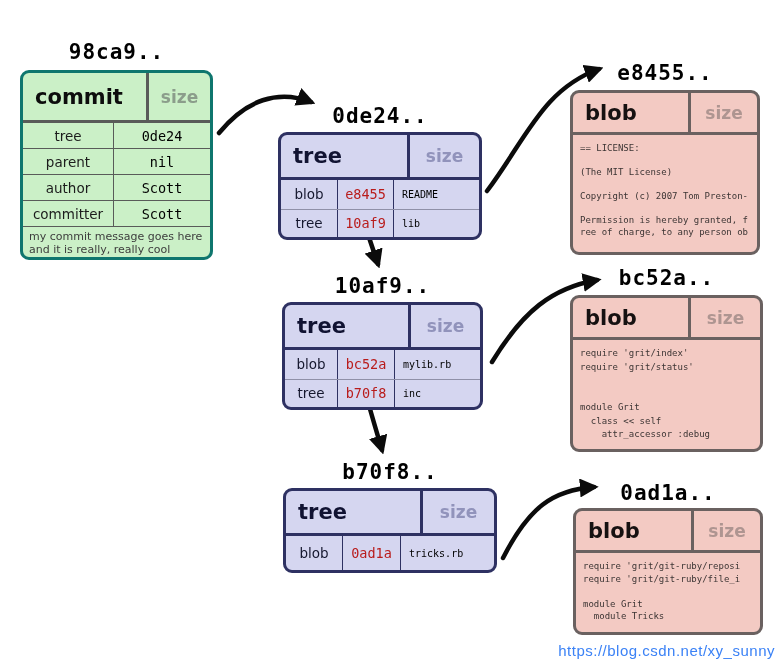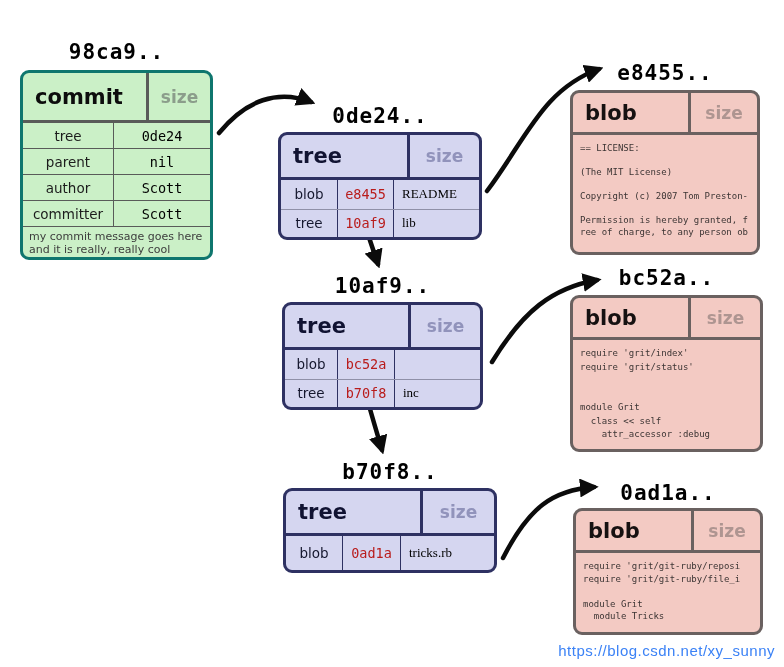--- a/index.html
+++ b/index.html
@@ -43,21 +43,21 @@
         font-size:11px;line-height:13px;color:#3d3d3d;white-space:pre;
         font-family:"DejaVu Sans",sans-serif;}
 
   .trow{display:flex;box-sizing:border-box;}
   .trow + .trow{border-top:1.5px solid #8f90a8;}
   .trow .tc{display:flex;align-items:center;box-sizing:border-box;}
   .trow .tc1{justify-content:center;font-size:13.5px;color:#15172e;
              border-right:1.5px solid #2e3162;}
   .trow .tc2{justify-content:center;font-size:13.5px;color:#b91c1c;
              border-right:1.5px solid #2e3162;}
-  .trow .tc3{flex:1;padding-left:8px;font-size:13px;color:#000;font-family:Liberation Serif, serif;}
+  .trow .tc3{flex:1;padding-left:8px;font-size:10px;color:#000;}
 
   .blob-content{margin:0;padding:7px 7px;font-family:"DejaVu Sans Mono",monospace;
                 font-size:9px;color:#3c3534;white-space:pre;}
 
   .arrows{position:absolute;left:0;top:0;width:784px;height:667px;pointer-events:none;}
   .arrows path{fill:none;stroke:#0b0b0b;stroke-width:4.5;stroke-linecap:round;}
 
   .watermark{position:absolute;right:9px;top:642px;font-family:"Liberation Sans",sans-serif;
              font-size:15px;color:#3b82f6;letter-spacing:0.5px;}
 </style>
@@ -129,20 +129,21 @@
   <div class="obj-title" style="left:282px;top:274px;width:201px;">10af9..</div>
 
   <div class="box tree" style="left:282px;top:302px;width:201px;height:108px;">
     <div class="hdr">
       <div class="hdr-type" style="width:126px;">tree</div>
       <div class="hdr-size">size</div>
     </div>
     <div class="trow" style="height:28.5px;">
       <div class="tc tc1" style="width:53px;">blob</div>
       <div class="tc tc2 mono" style="width:57px;">bc52a</div>
+      <div class="tc tc3 mono">mylib.rb</div>
     </div>
     <div class="trow" style="height:28.5px;">
       <div class="tc tc1" style="width:53px;">tree</div>
       <div class="tc tc2 mono" style="width:57px;">b70f8</div>
       <div class="tc tc3 mono">inc</div>
     </div>
   </div>
 
   <div class="obj-title" style="left:283px;top:460px;width:214px;">b70f8..</div>
 

